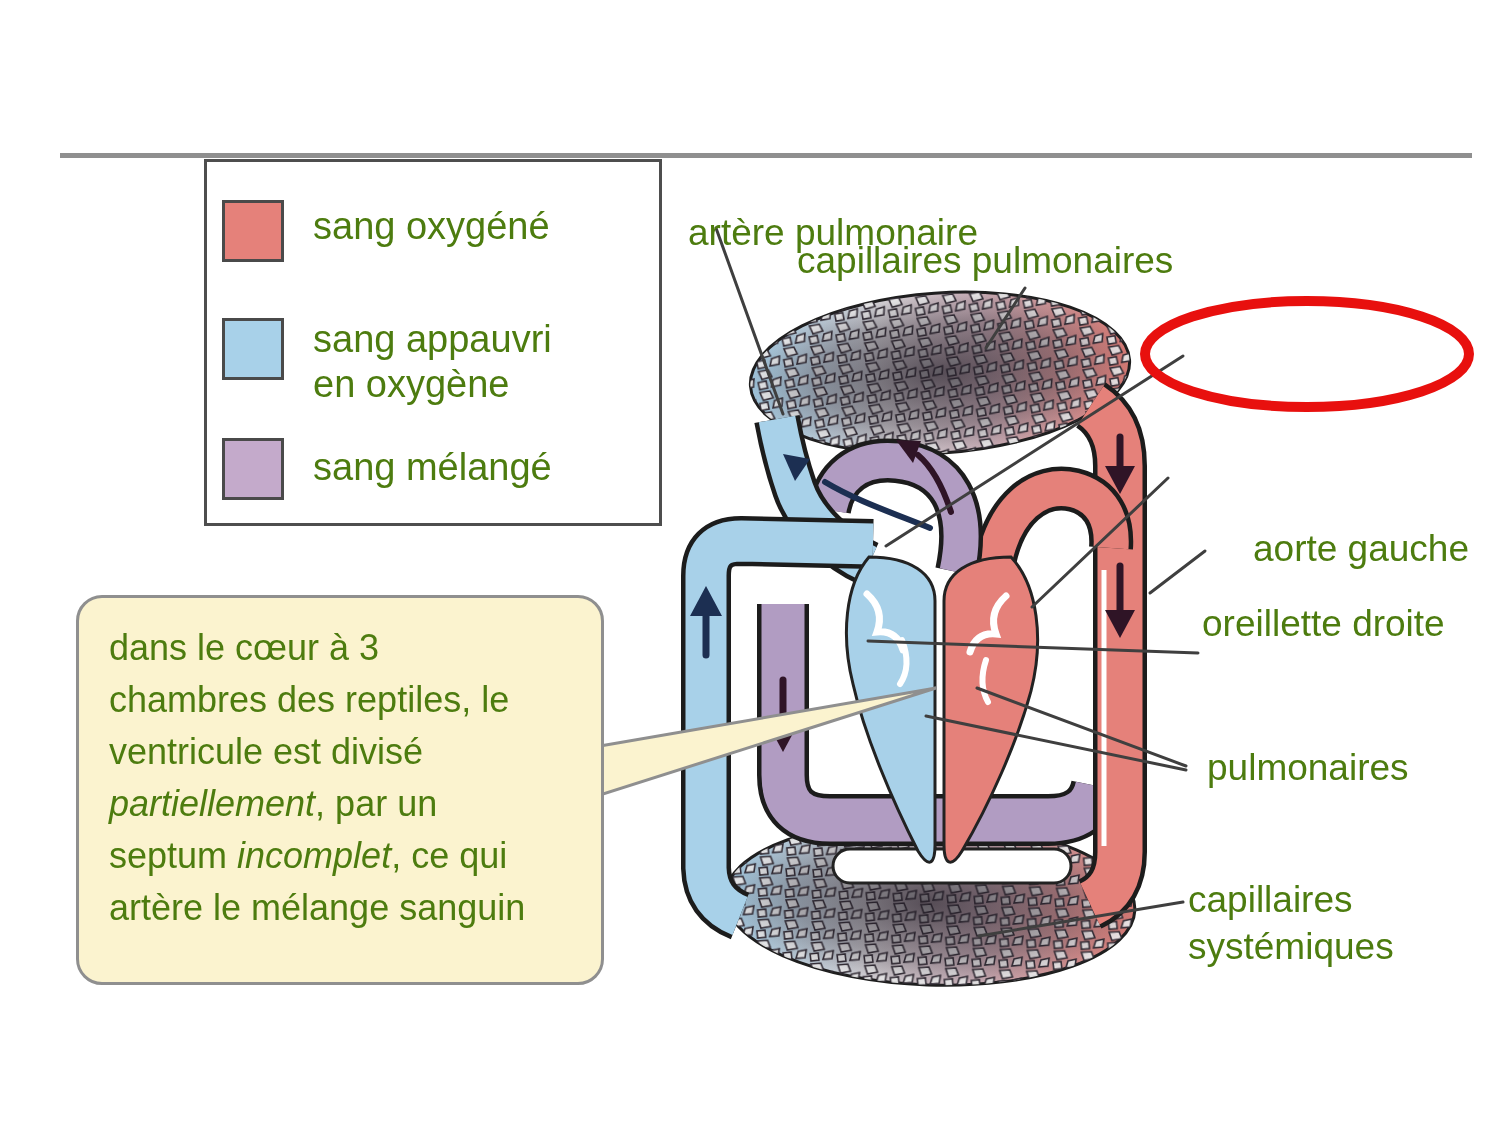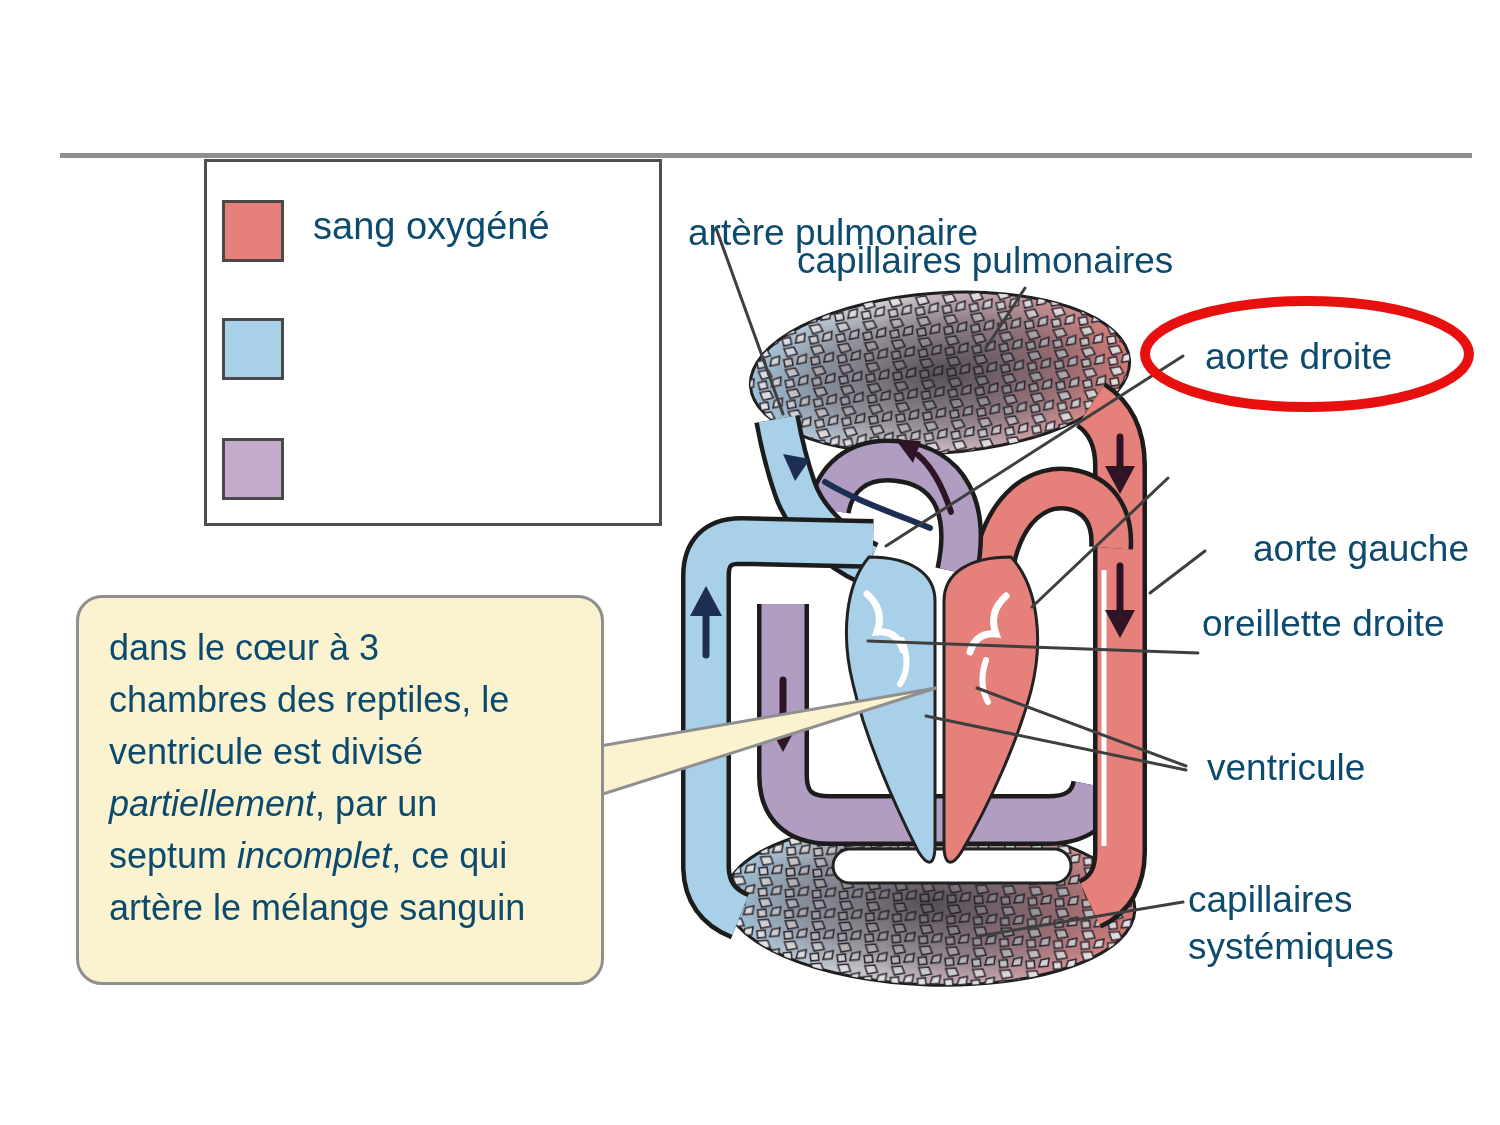--- a/index.html
+++ b/index.html
@@ -1,17 +1,17 @@
 <!DOCTYPE html>
 <html style="--color-oxygenated: #e5817a; --color-deoxygenated: #a8d1e9; --color-mixed_legend: #c4aacb; --color-mixed_vessel: #b19cc2; --color-highlight_ring: #e8100e; --color-callout_bg: #fbf3cf; --color-leader_line: #3f3f3f;"><head>
 <meta charset="utf-8">
 <style>
   html,body{margin:0;padding:0;background:#fff;}
   #stage{position:relative;width:1500px;height:1125px;background:#fff;overflow:hidden;
-         font-family:"Liberation Sans",sans-serif;color:#0c4a6e;}
+         font-family:"Liberation Sans",sans-serif;color:#4d7c0f;}
   #top-rule{position:absolute;left:60px;top:153px;width:1412px;height:5px;background:#8f8f8f;z-index:0;}
   #art{position:absolute;left:0;top:0;width:1500px;height:1125px;z-index:1;}
 
   
   #legend{position:absolute;left:204px;top:159px;width:452px;height:361px;
           border:3px solid #4e4e4e;background:#fff;z-index:2;}
   .swatch{position:absolute;left:15px;width:56px;height:56px;border:3px solid #4a4a4a;}
   #swatch-oxygenated{top:38px;background:var(--color-oxygenated);}
   #swatch-deoxygenated{top:156px;background:var(--color-deoxygenated);}
   #swatch-mixed{top:276px;background:var(--color-mixed_legend);}
@@ -156,29 +156,31 @@
       <path d="M 1183 902 L 979 936"></path>
     </g>
 
     <ellipse cx="1307" cy="354" rx="162" ry="53" fill="none" style="stroke:var(--color-highlight_ring)" stroke-width="10"></ellipse>
   </svg>
 
   <div id="legend">
     <div class="swatch" id="swatch-oxygenated"></div>
     <div class="legend-label" id="legend-label-oxygenated">sang oxygéné</div>
     <div class="swatch" id="swatch-deoxygenated"></div>
+    <div class="legend-label" id="legend-label-deoxygenated">sang appauvri
+en oxygène</div>
     <div class="swatch" id="swatch-mixed"></div>
+    <div class="legend-label" id="legend-label-mixed">sang mélangé</div>
   </div>
 
   <div class="lbl" id="lbl-artere-pulmonaire">artère pulmonaire</div>
   <div class="lbl" id="lbl-capillaires-pulmonaires">capillaires pulmonaires</div>
-  <div class="lbl" id="lbl-aorte-droite">aorte droite</div>
   <div class="lbl" id="lbl-aorte-gauche">aorte gauche</div>
   <div class="lbl" id="lbl-oreillette-droite">oreillette droite</div>
-  <div class="lbl" id="lbl-ventricule">ventricule</div>
+  <div class="lbl" id="lbl-ventricule">pulmonaires</div>
   <div class="lbl" id="lbl-capillaires-systemiques">capillaires
 systémiques</div>
 
   <div id="callout">
     <div id="callout-text"><span>dans le cœur à 3
 chambres des reptiles, le
 ventricule est divisé
 </span><i>partiellement</i><span>, par un
 septum </span><i>incomplet</i><span>, ce qui
 artère le mélange sanguin</span></div>

